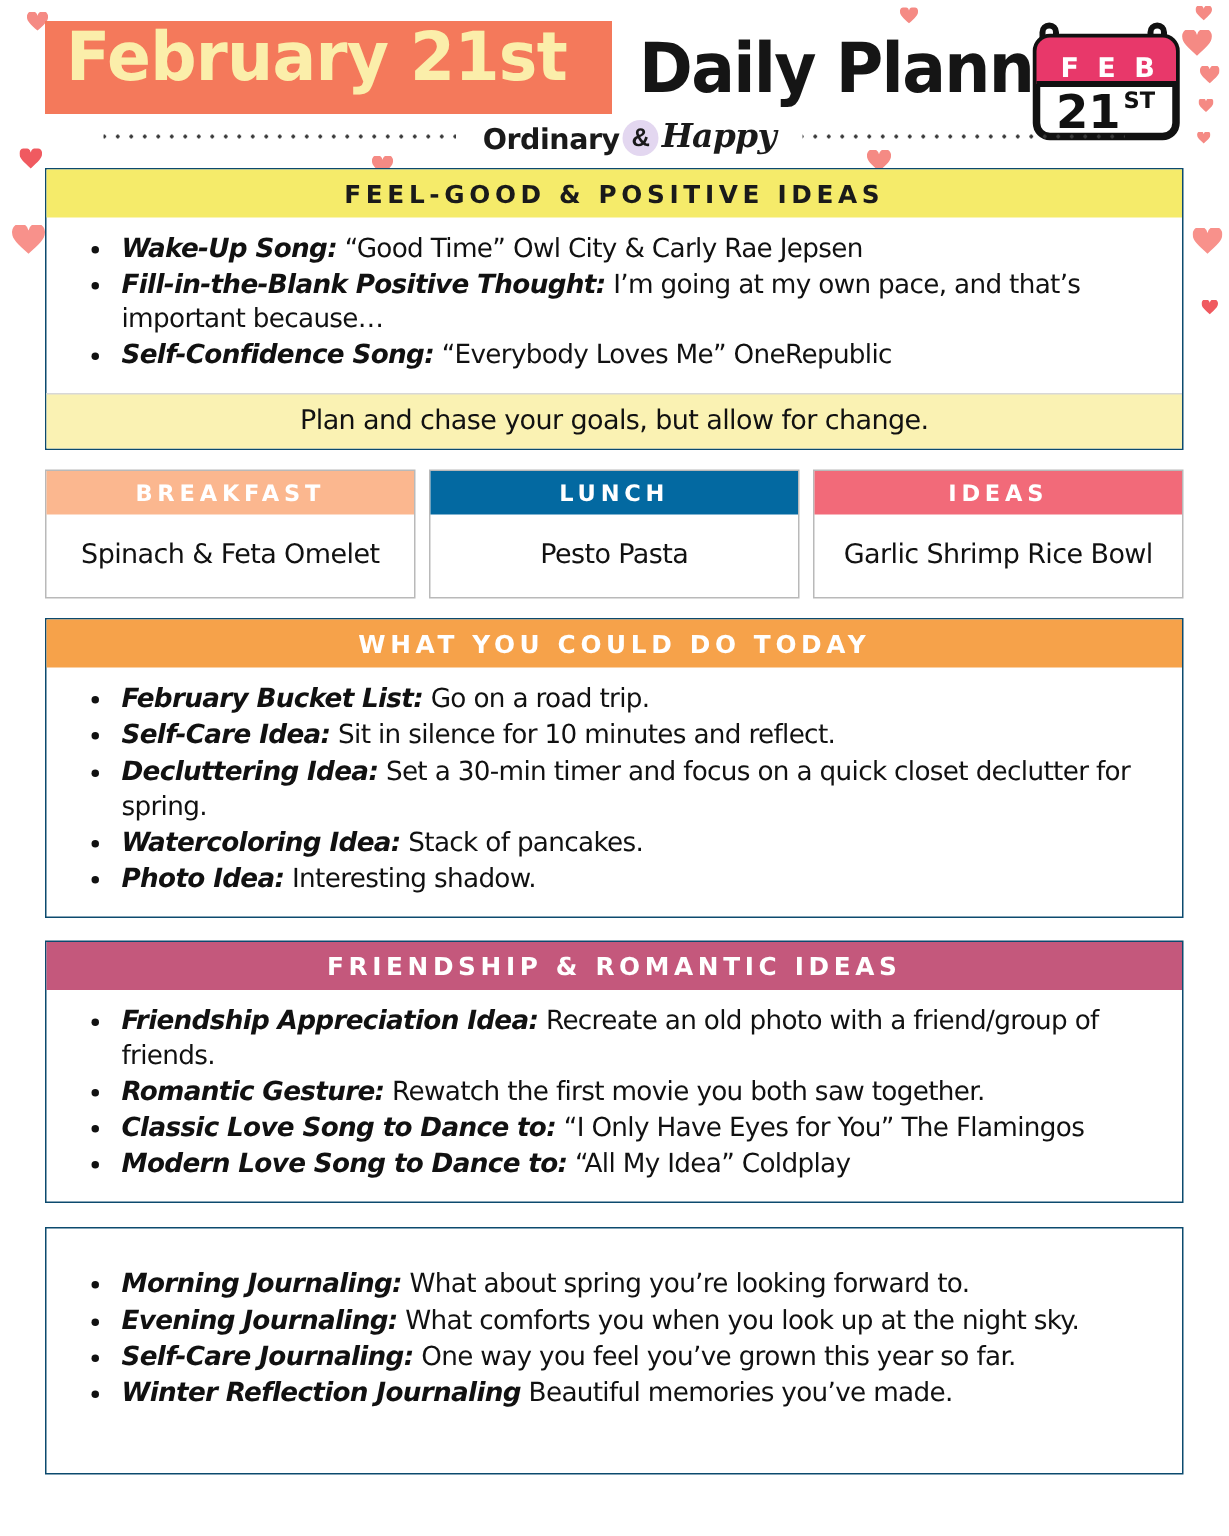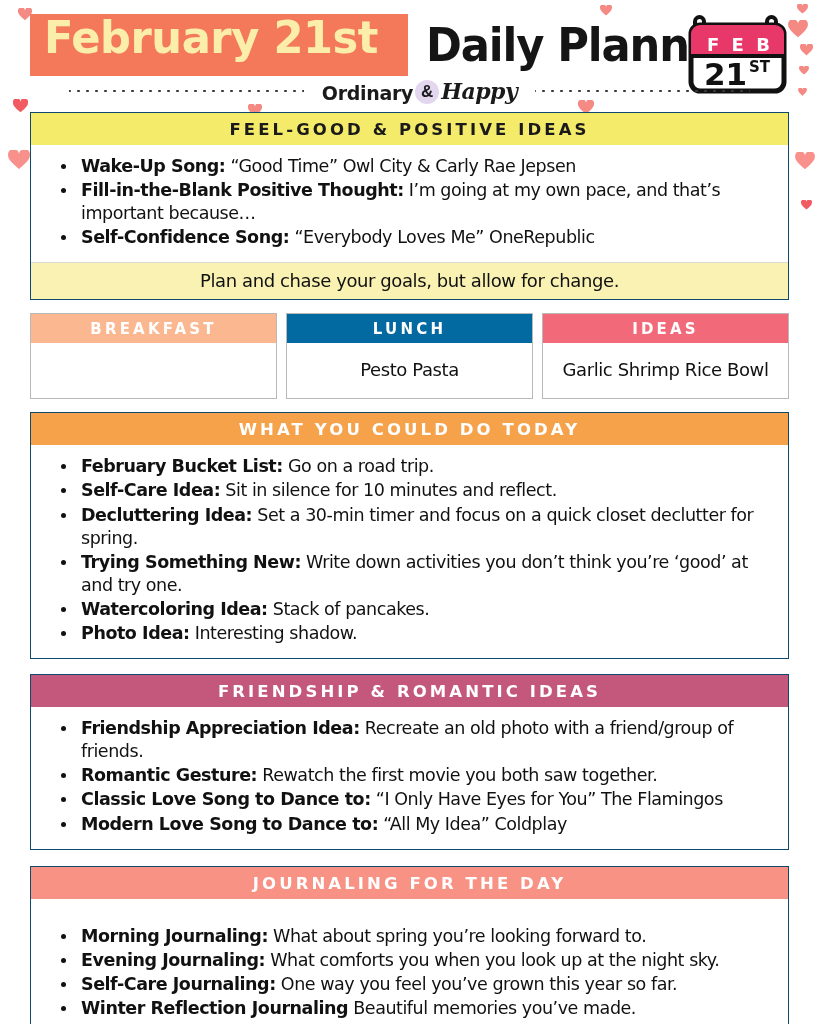--- a/index.html
+++ b/index.html
@@ -177,20 +177,21 @@
     content: "";
     position: absolute;
     left: 14px;
     top: 9px;
     width: 5px; height: 5px;
     border-radius: 50%;
     background: #111;
   }
   ul.items li b {
     font-weight: bold;
+    font-style: italic;
   }
 
   .quote-bar {
     background: #faf2b3;
     text-align: center;
     font-size: 18px;
     padding: 7px 0 8px 0;
     color: #111;
     font-family: "DejaVu Sans", sans-serif;
     letter-spacing: -0.4px;
@@ -346,41 +347,41 @@
       <li><b>Fill-in-the-Blank Positive Thought:</b><span> I’m going at my own pace, and that’s important because…</span></li>
       <li><b>Self-Confidence Song:</b><span> “Everybody Loves Me” OneRepublic</span></li>
     </ul>
   </div>
   <div class="quote-bar">Plan and chase your goals, but allow for change.</div>
 </div>
 
 <div class="meals">
   <div class="meal-card">
     <div class="meal-head" style="background:#fbb78f">BREAKFAST</div>
+    <div class="meal-body">Spinach &amp; Feta Omelet</div>
   </div>
   <div class="meal-card">
     <div class="meal-head" style="background:#0369a1">LUNCH</div>
     <div class="meal-body">Pesto Pasta</div>
   </div>
   <div class="meal-card">
     <div class="meal-head" style="background:#f26a79">IDEAS</div>
     <div class="meal-body">Garlic Shrimp Rice Bowl</div>
   </div>
 </div>
 
 <div class="gap-12"></div>
 
 <div class="section">
   <div class="section-header orange">WHAT YOU COULD DO TODAY</div>
   <div class="section-body">
     <ul class="items">
       <li><b>February Bucket List:</b><span> Go on a road trip.</span></li>
       <li><b>Self-Care Idea:</b><span> Sit in silence for 10 minutes and reflect.</span></li>
       <li><b>Decluttering Idea:</b><span> Set a 30-min timer and focus on a quick closet declutter for spring.</span></li>
-      <li><b>Trying Something New:</b><span> Write down activities you don’t think you’re ‘good’ at and try one.</span></li>
       <li><b>Watercoloring Idea:</b><span> Stack of pancakes.</span></li>
       <li><b>Photo Idea:</b><span> Interesting shadow.</span></li>
     </ul>
   </div>
 </div>
 
 <div class="gap-16"></div>
 
 <div class="section">
   <div class="section-header mauve">FRIENDSHIP &amp; ROMANTIC IDEAS</div>
@@ -390,21 +391,20 @@
       <li><b>Romantic Gesture:</b><span> Rewatch the first movie you both saw together.</span></li>
       <li><b>Classic Love Song to Dance to:</b><span> “I Only Have Eyes for You” The Flamingos</span></li>
       <li><b>Modern Love Song to Dance to:</b><span> “All My Idea” Coldplay</span></li>
     </ul>
   </div>
 </div>
 
 <div class="gap-18"></div>
 
 <div class="section">
-  <div class="section-header salmon">JOURNALING FOR THE DAY</div>
   <div class="section-body journal-pad">
     <ul class="items">
       <li><b>Morning Journaling:</b><span> What about spring you’re looking forward to.</span></li>
       <li><b>Evening Journaling:</b><span> What comforts you when you look up at the night sky.</span></li>
       <li><b>Self-Care Journaling:</b><span> One way you feel you’ve grown this year so far.</span></li>
       <li><b>Winter Reflection Journaling</b><span> Beautiful memories you’ve made.</span></li>
     </ul>
   </div>
 </div>
 

